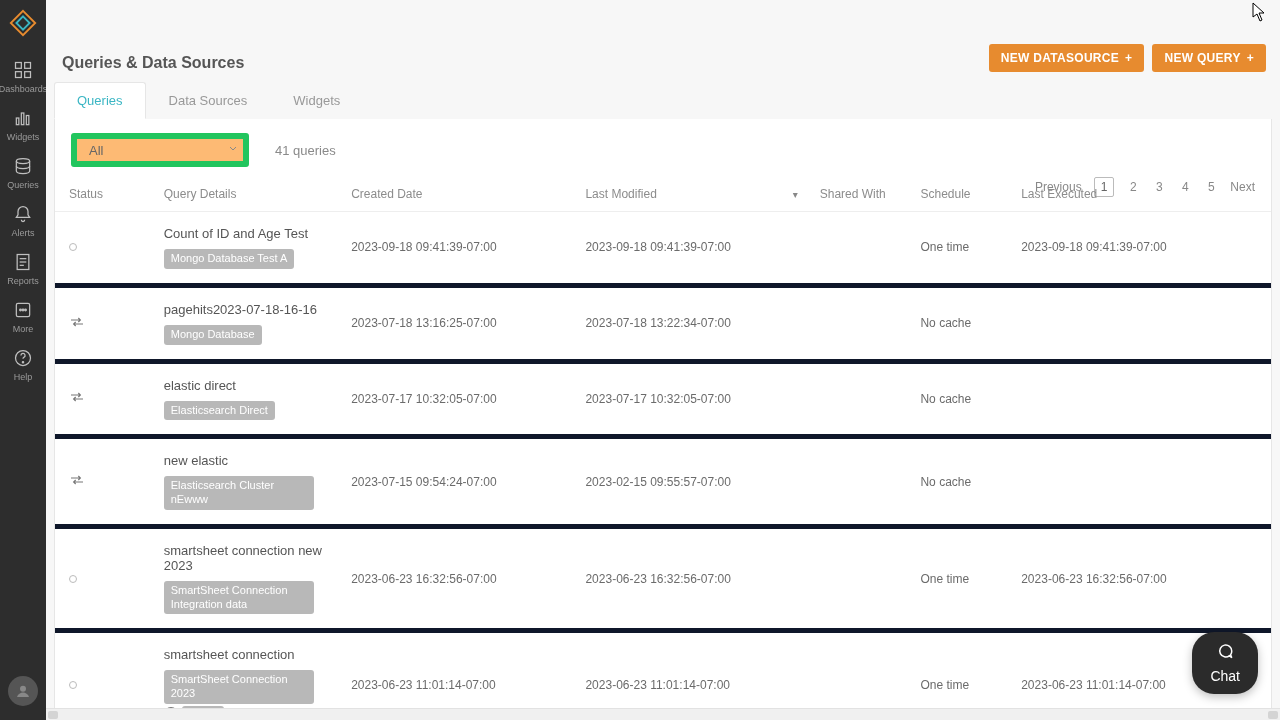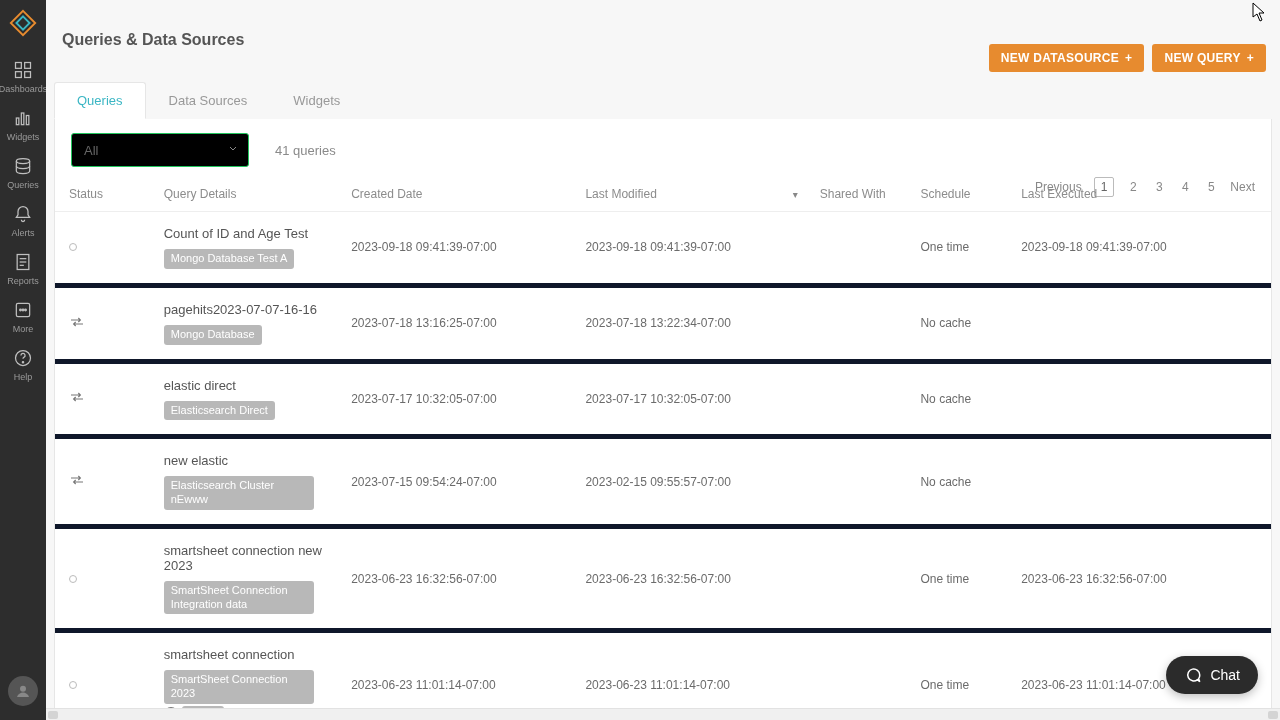--- a/index.html
+++ b/index.html
@@ -10,35 +10,35 @@
   .sidenav .logo { width: 30px; height: 30px; border-radius: 50%; display:flex; align-items:center; justify-content:center; margin-bottom: 14px; }
   .sidenav .nav-item { width: 46px; display:flex; flex-direction:column; align-items:center; justify-content:center; padding: 8px 0 6px; cursor:pointer; }
   .sidenav .nav-item svg { width: 20px; height: 20px; stroke:#bfbfbf; fill:none; stroke-width:1.5; }
   .sidenav .nav-item span { font-size: 9px; color:#9a9a9a; margin-top:4px; }
   .sidenav .spacer { flex:1; }
   .sidenav .avatar { width:30px; height:30px; background:#555; border-radius:50%; margin-bottom:14px; display:flex;align-items:center;justify-content:center; }
   .sidenav .avatar svg{ width:18px;height:18px;fill:#888; }
 
   
   .main { position:absolute; left:46px; top:0; right:0; bottom:0; background:#f7f7f7; overflow:hidden; }
-  .header-row { display:flex; align-items:center; padding: 8px 14px 0 16px; background:#f7f7f7; }
+  .header-row { display:flex; align-items:flex-end; padding: 8px 14px 0 16px; background:#f7f7f7; }
   .page-title { font-size: 16px; font-weight:600; color:#555; flex:1; }
   .btn-primary { background:#e78b2f; color:#fff; border:none; border-radius:3px; padding:7px 12px; font-size:12px; font-weight:700; letter-spacing:.3px; cursor:pointer; margin-left:8px; display:inline-flex; align-items:center; gap:6px;margin-top:36px; }
   .btn-primary .plus { font-weight:700; }
 
   
   .tabs { display:flex; gap:0; padding: 10px 8px 0 8px; background:#f7f7f7; }
   .tab { padding:10px 22px; font-size:13px; color:#999; cursor:pointer; border:1px solid transparent; border-bottom:none; position:relative; }
   .tab.active { color:#3bb6c4; background:#fff; border:1px solid #e6e6e6; border-bottom:1px solid #fff; border-radius:3px 3px 0 0; }
   .panel { background:#fff; margin:0 8px 8px 8px; border:1px solid #e6e6e6; border-top:none; height: calc(100% - 78px); position:relative; }
 
   
   .toolbar { display:flex; align-items:center; gap:26px; padding:14px 16px 10px 16px; }
   .select-wrap { position:relative; }
-  .select { width:178px; height:34px; border:1px solid #22c55e; border-radius:3px; background:#000000; padding:0 30px 0 12px; font-size:13px; color:#666; appearance:none; cursor:pointer; }
+  .select { width:178px; height:34px; border:6px solid #22c55e; border-radius:3px; background:#fdba74; padding:0 30px 0 12px; font-size:13px; color:#666; appearance:none; cursor:pointer; }
   .select-wrap .chev { position:absolute; right:10px; top:50%; transform:translateY(-50%); pointer-events:none; }
   .count { color:#8a8a8a; font-size:13px; }
   .search { border:none; border-bottom:1px solid #ddd; background:transparent; height:30px; width:190px; font-size:13px; color:#666; outline:none; }
   .search::placeholder{ color:#9a9a9a; }
 
   
   .pagination { position:absolute; right:16px; top:58px; display:flex; align-items:center; gap:12px; font-size:12px; color:#888; }
   .pagination .pg { cursor:pointer; min-width:14px; text-align:center; }
   .pagination .pg.current { border:1px solid #bbb; border-radius:2px; padding:2px 6px; color:#666; }
   .pagination .nav { cursor:pointer; }
@@ -60,21 +60,21 @@
   .status-cell { padding-left:14px !important; }
   .status-dot { width:8px; height:8px; border:1.5px solid #bbb; border-radius:50%; display:inline-block; }
   .status-swap svg{ width:16px; height:14px; stroke:#777; fill:none; stroke-width:1.8; }
 
   .q-title { color:#555; font-size:13px; margin-bottom:6px; display:block; }
   .tag { display:inline-block; background:#b8b8b8; color:#fff; font-size:11px; padding:3px 7px; border-radius:3px; margin-right:4px; margin-top:2px; max-width:150px; line-height:1.25; }
   .tag.small { font-size:10px; padding:2px 5px; }
   .warn { display:inline-flex; width:14px; height:14px; border-radius:50%; background:#777; color:#fff; align-items:center; justify-content:center; font-size:10px; margin-right:4px; vertical-align:middle; }
 
   
-  .chat { position:absolute; right:22px; bottom:26px; background:#2b2b2b; color:#fff; border-radius:22px; padding:10px 18px; display:flex; align-items:center; gap:8px; font-size:14px; cursor:pointer; box-shadow:0 3px 10px rgba(0,0,0,.25); }
+  .chat { position:absolute; right:22px; bottom:26px; background:#2b2b2b; color:#fff; border-radius:22px; padding:10px 18px; display:flex; align-items:center; gap:8px; font-size:14px; cursor:pointer; box-shadow:0 3px 10px rgba(0,0,0,.25);flex-direction:column; }
   .chat svg{ width:18px; height:18px; fill:none; stroke:#fff; stroke-width:2; }
 
   
   .hscroll { position:absolute; left:0; right:0; bottom:0; height:12px; background:#f0f0f0; border-top:1px solid #e2e2e2; }
   .hscroll .thumb-l { position:absolute; left:2px; top:2px; width:10px; height:8px; background:#d4d4d4; border-radius:2px; }
   .hscroll .thumb-r { position:absolute; right:2px; top:2px; width:10px; height:8px; background:#d4d4d4; border-radius:2px; }
 
   
   .cursor { position:absolute; top:2px; right:14px; width:14px; height:20px; pointer-events:none; }
   .cursor svg{ width:14px; height:20px; }
@@ -231,21 +231,21 @@
             <td>2023-09-18 09:41:39-07:00</td>
             <td></td>
             <td>One time</td>
             <td>2023-09-18 09:41:39-07:00</td>
           </tr>
           <tr>
             <td class="status-cell"><span class="status-swap"><svg viewBox="0 0 24 18">
                   <path d="M3 6h14M14 3l3 3-3 3"></path>
                   <path d="M21 12H7M10 9l-3 3 3 3"></path>
                 </svg></span></td>
-            <td><span class="q-title">pagehits2023-07-07-16-16</span><span class="tag">Mongo Database</span></td>
+            <td><span class="q-title">pagehits2023-07-18-16-16</span><span class="tag">Mongo Database</span></td>
             <td>2023-07-18 13:16:25-07:00</td>
             <td>2023-07-18 13:22:34-07:00</td>
             <td></td>
             <td>No cache</td>
             <td></td>
           </tr>
           <tr>
             <td class="status-cell"><span class="status-swap"><svg viewBox="0 0 24 18">
                   <path d="M3 6h14M14 3l3 3-3 3"></path>
                   <path d="M21 12H7M10 9l-3 3 3 3"></path>

